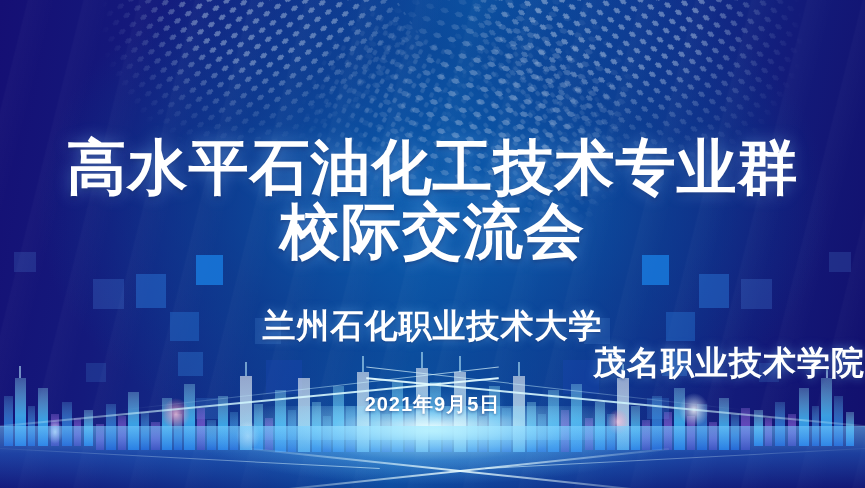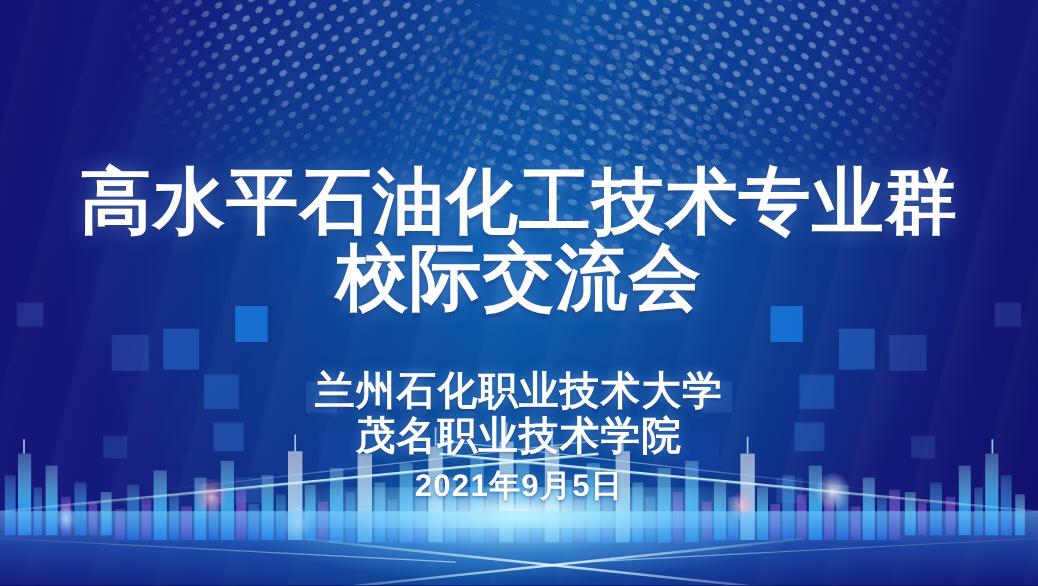--- a/index.html
+++ b/index.html
@@ -134,22 +134,22 @@
     left: 0; right: 0;
     color: #ffffff;
     font-weight: 700;
     font-size: 33px;
     line-height: 32px;
     letter-spacing: 1px;
     text-shadow: 0 0 10px rgba(120,195,255,0.55), 0 1px 3px rgba(5,20,80,0.5);
     white-space: nowrap;
   }
   .subtitle.s1 { top: 310px; }
-  .subtitle.s2 { top: 347px; }
-  .subtitle.s3 { top: 388px; font-size: 26px; }
+  .subtitle.s2 { top: 347px; text-align: right; }
+  .subtitle.s3 { top: 388px; font-size: 20px; }
 </style>
 </head>
 <body>
 
 <div id="slide">
 
   <div class="sheen"></div>
 
   <div class="dots d-left"></div>
   <div class="dots d-center"></div>

